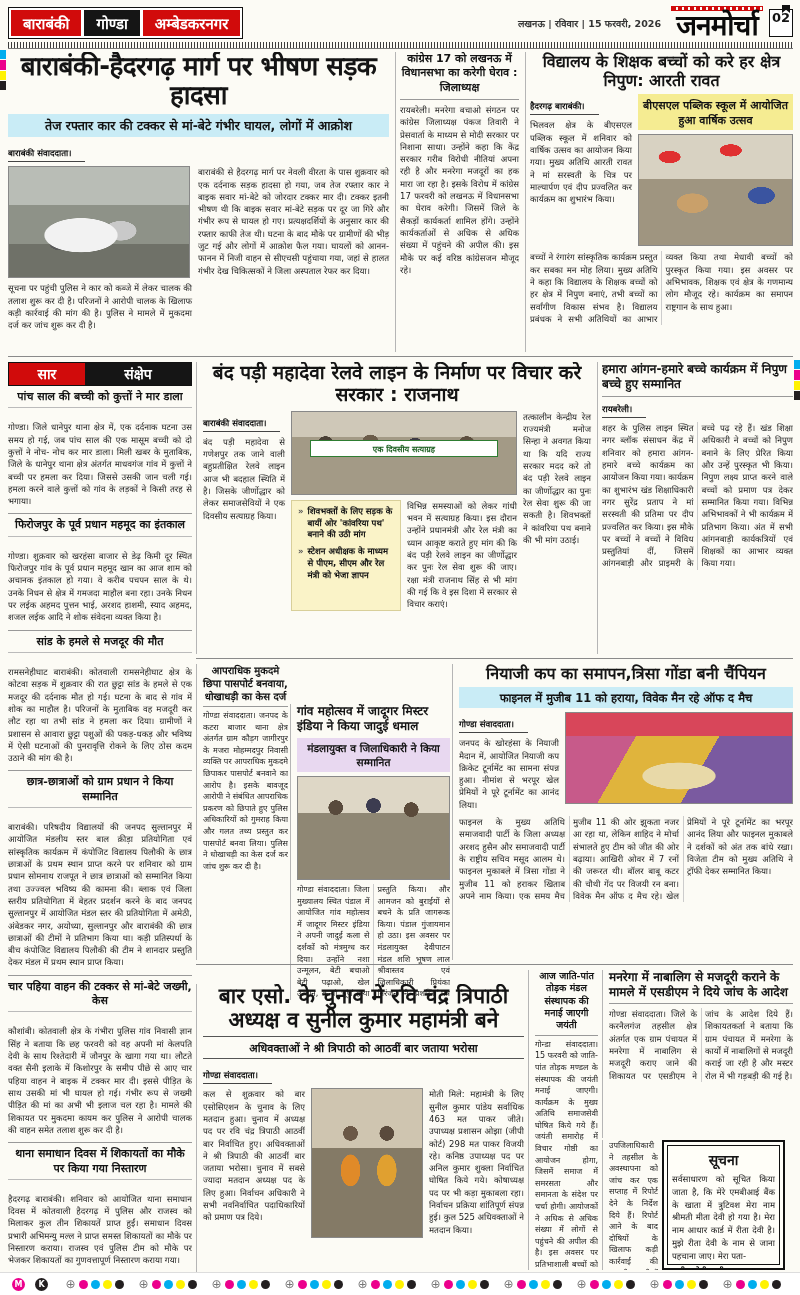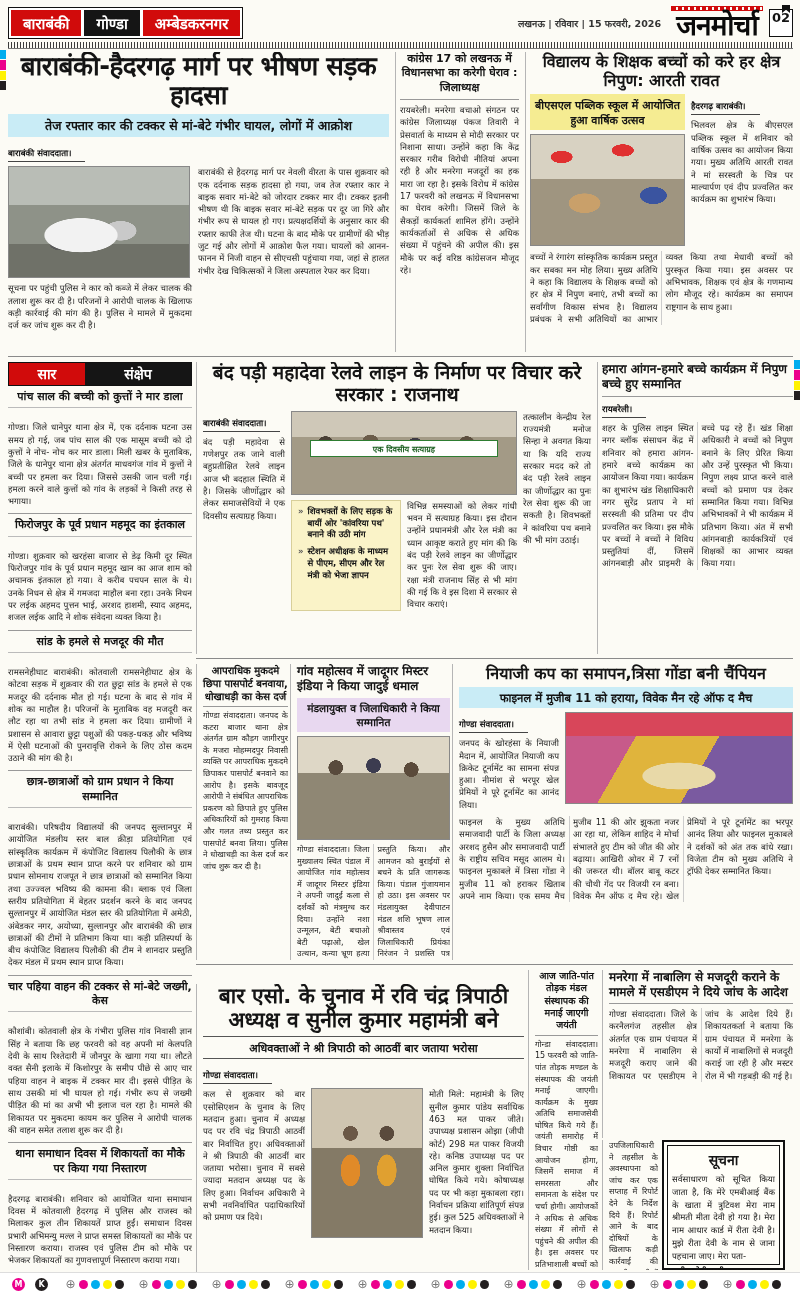--- a/index.html
+++ b/index.html
@@ -150,27 +150,27 @@
   </div>
 
   <div class="blk vr-r" style="left:400px; top:52px; width:126px; height:300px;">
     <div class="h-xs" style="border-bottom:1px solid #999; padding-bottom:4px; margin-bottom:4px;">कांग्रेस 17 को लखनऊ में विधानसभा का करेगी घेराव : जिलाध्यक्ष</div>
     <div class="body">रायबरेली। मनरेगा बचाओ संगठन पर कांग्रेस जिलाध्यक्ष पंकज तिवारी ने प्रेसवार्ता के माध्यम से मोदी सरकार पर निशाना साधा। उन्होंने कहा कि केंद्र सरकार गरीब विरोधी नीतियां अपना रही है और मनरेगा मजदूरों का हक मारा जा रहा है। इसके विरोध में कांग्रेस 17 फरवरी को लखनऊ में विधानसभा का घेराव करेगी। जिसमें जिले के सैकड़ों कार्यकर्ता शामिल होंगे। उन्होंने कार्यकर्ताओं से अधिक से अधिक संख्या में पहुंचने की अपील की। इस मौके पर कई वरिष्ठ कांग्रेसजन मौजूद रहे।</div>
   </div>
 
   <div class="blk" style="left:530px; top:52px; width:263px; height:300px;">
     <div class="h-md">विद्यालय के शिक्षक बच्चों को करे हर क्षेत्र निपुण: आरती रावत</div>
     <div class="flex" style="margin-top:4px;">
+      <div style="width:102px;">
+        <span class="dl">हैदरगढ़ बाराबंकी।</span>
+        <div class="body">भिलवल क्षेत्र के बीएसएल पब्लिक स्कूल में शनिवार को वार्षिक उत्सव का आयोजन किया गया। मुख्य अतिथि आरती रावत ने मां सरस्वती के चित्र पर माल्यार्पण एवं दीप प्रज्वलित कर कार्यक्रम का शुभारंभ किया।</div>
+      </div>
       <div style="flex:1;">
         <div class="sub sub-yellow" style="font-size:11px; margin:0 0 4px;">बीएसएल पब्लिक स्कूल में आयोजित हुआ वार्षिक उत्सव</div>
         <div class="photo ph-school" style="width:100%; height:112px;"></div>
-      </div>
-      <div style="width:102px;">
-        <span class="dl">हैदरगढ़ बाराबंकी।</span>
-        <div class="body">भिलवल क्षेत्र के बीएसएल पब्लिक स्कूल में शनिवार को वार्षिक उत्सव का आयोजन किया गया। मुख्य अतिथि आरती रावत ने मां सरस्वती के चित्र पर माल्यार्पण एवं दीप प्रज्वलित कर कार्यक्रम का शुभारंभ किया।</div>
       </div>
     </div>
     <div class="body body-2col" style="margin-top:5px;">बच्चों ने रंगारंग सांस्कृतिक कार्यक्रम प्रस्तुत कर सबका मन मोह लिया। मुख्य अतिथि ने कहा कि विद्यालय के शिक्षक बच्चों को हर क्षेत्र में निपुण बनाएं, तभी बच्चों का सर्वांगीण विकास संभव है। विद्यालय प्रबंधक ने सभी अतिथियों का आभार व्यक्त किया तथा मेधावी बच्चों को पुरस्कृत किया गया। इस अवसर पर अभिभावक, शिक्षक एवं क्षेत्र के गणमान्य लोग मौजूद रहे। कार्यक्रम का समापन राष्ट्रगान के साथ हुआ।</div>
   </div>
 
   <div class="hrule" style="left:8px; top:356px; width:785px;"></div>
 
   <div class="blk" style="left:8px; top:362px; width:184px; height:908px;">
     <div class="briefs-hd">
       <span class="bh-l">सार</span>
@@ -237,21 +237,21 @@
     <div class="body body-2col">शहर के पुलिस लाइन स्थित नगर ब्लॉक संसाधन केंद्र में शनिवार को हमारा आंगन-हमारे बच्चे कार्यक्रम का आयोजन किया गया। कार्यक्रम का शुभारंभ खंड शिक्षाधिकारी नगर सुरेंद्र प्रताप ने मां सरस्वती की प्रतिमा पर दीप प्रज्वलित कर किया। इस मौके पर बच्चों ने बच्चों ने विविध प्रस्तुतियां दीं, जिसमें आंगनबाड़ी और प्राइमरी के बच्चे पढ़ रहे हैं। खंड शिक्षा अधिकारी ने बच्चों को निपुण बनाने के लिए प्रेरित किया और उन्हें पुरस्कृत भी किया। निपुण लक्ष्य प्राप्त करने वाले बच्चों को प्रमाण पत्र देकर सम्मानित किया गया। विभिन्न अभिभावकों ने भी कार्यक्रम में प्रतिभाग किया। अंत में सभी आंगनबाड़ी कार्यकत्रियों एवं शिक्षकों का आभार व्यक्त किया गया।</div>
   </div>
 
   <div class="hrule" style="left:196px; top:658px; width:597px;"></div>
 
   <div class="blk vr-l" style="left:196px; top:664px; width:92px; height:296px;">
     <div class="h-xs" style="border-bottom:1px solid #999; padding-bottom:3px; margin-bottom:3px; font-size:10px;">आपराधिक मुकदमे छिपा पासपोर्ट बनवाया, धोखाधड़ी का केस दर्ज</div>
     <div class="body" style="font-size:8px;">गोण्डा संवाददाता। जनपद के कटरा बाजार थाना क्षेत्र अंतर्गत ग्राम कौड़ग जागीरपुर के मजरा मोहम्मदपुर निवासी व्यक्ति पर आपराधिक मुकदमे छिपाकर पासपोर्ट बनवाने का आरोप है। इसके बावजूद आरोपी ने संबंधित आपराधिक प्रकरण को छिपाते हुए पुलिस अधिकारियों को गुमराह किया और गलत तथ्य प्रस्तुत कर पासपोर्ट बनवा लिया। पुलिस ने धोखाधड़ी का केस दर्ज कर जांच शुरू कर दी है।</div>
   </div>
 
-  <div class="blk vr-l" style="left:290px; top:664px; width:160px; height:296px;">
+  <div class="blk vr-l" style="left:290px; top:704px; width:160px; height:296px;">
     <div class="h-sm">गांव महोत्सव में जादूगर मिस्टर इंडिया ने किया जादुई धमाल</div>
     <div class="sub sub-purple" style="font-size:10.5px;">मंडलायुक्त व जिलाधिकारी ने किया सम्मानित</div>
     <div class="photo ph-award" style="width:100%; height:104px;"></div>
     <div class="body body-2col" style="margin-top:4px; font-size:8px;">गोण्डा संवाददाता। जिला मुख्यालय स्थित पंडाल में आयोजित गांव महोत्सव में जादूगर मिस्टर इंडिया ने अपनी जादुई कला से दर्शकों को मंत्रमुग्ध कर दिया। उन्होंने नशा उन्मूलन, बेटी बचाओ बेटी पढ़ाओ, खेल उत्थान, कन्या भ्रूण हत्या सड़क सुरक्षा सहित कई विषयों पर शानदार जादू प्रस्तुति किया। और आमजन को बुराईयों से बचने के प्रति जागरूक किया। पंडाल गुंजायमान हो उठा। इस अवसर पर मंडलायुक्त देवीपाटन मंडल शशि भूषण लाल श्रीवास्तव एवं जिलाधिकारी प्रियंका निरंजन ने प्रशस्ति पत्र भेंटकर सम्मानित किया।</div>
   </div>
 
   <div class="blk vr-l" style="left:452px; top:664px; width:341px; height:296px;">
     <div class="h-md">नियाजी कप का समापन,त्रिसा गोंडा बनी चैंपियन</div>
     <div class="sub sub-cyan" style="font-size:11.5px;">फाइनल में मुजीब 11 को हराया,  विवेक मैन रहे ऑफ द मैच</div>
     <div class="flex">

